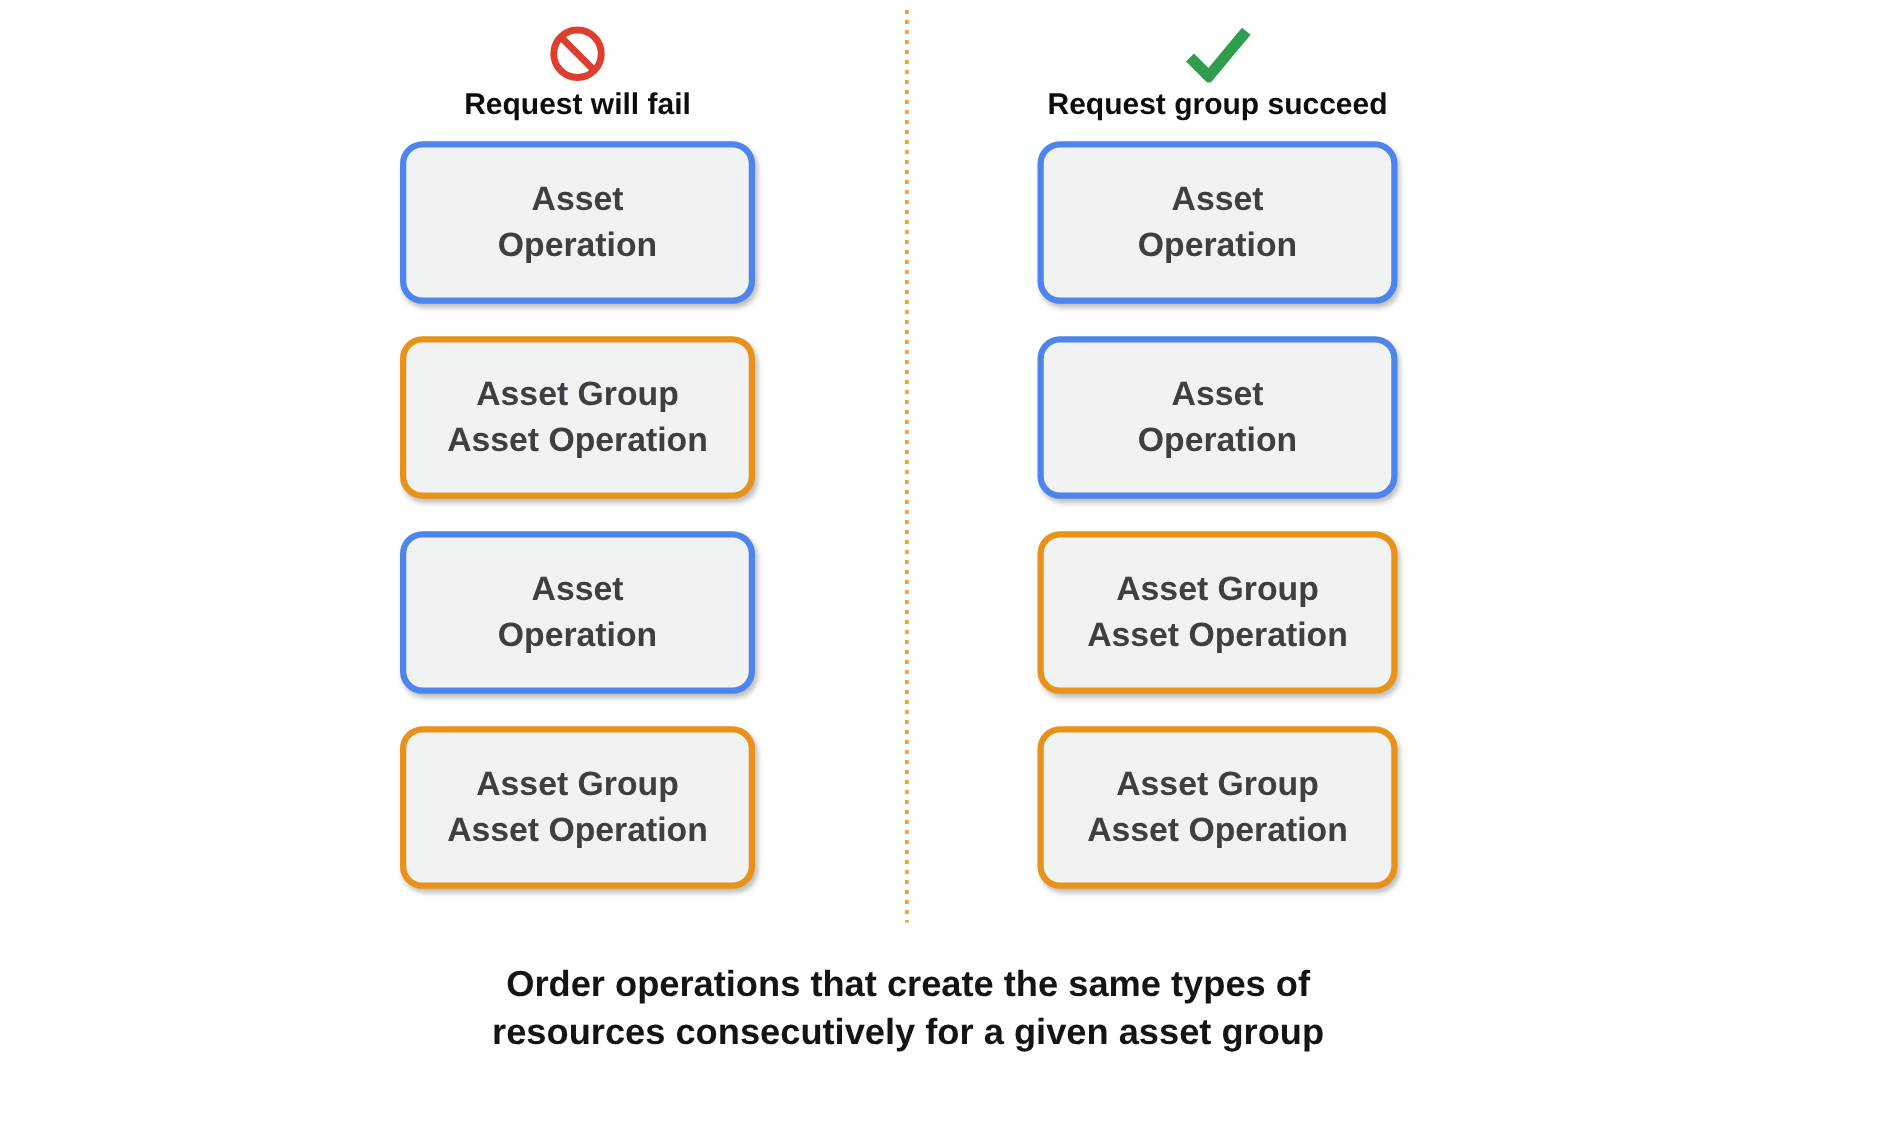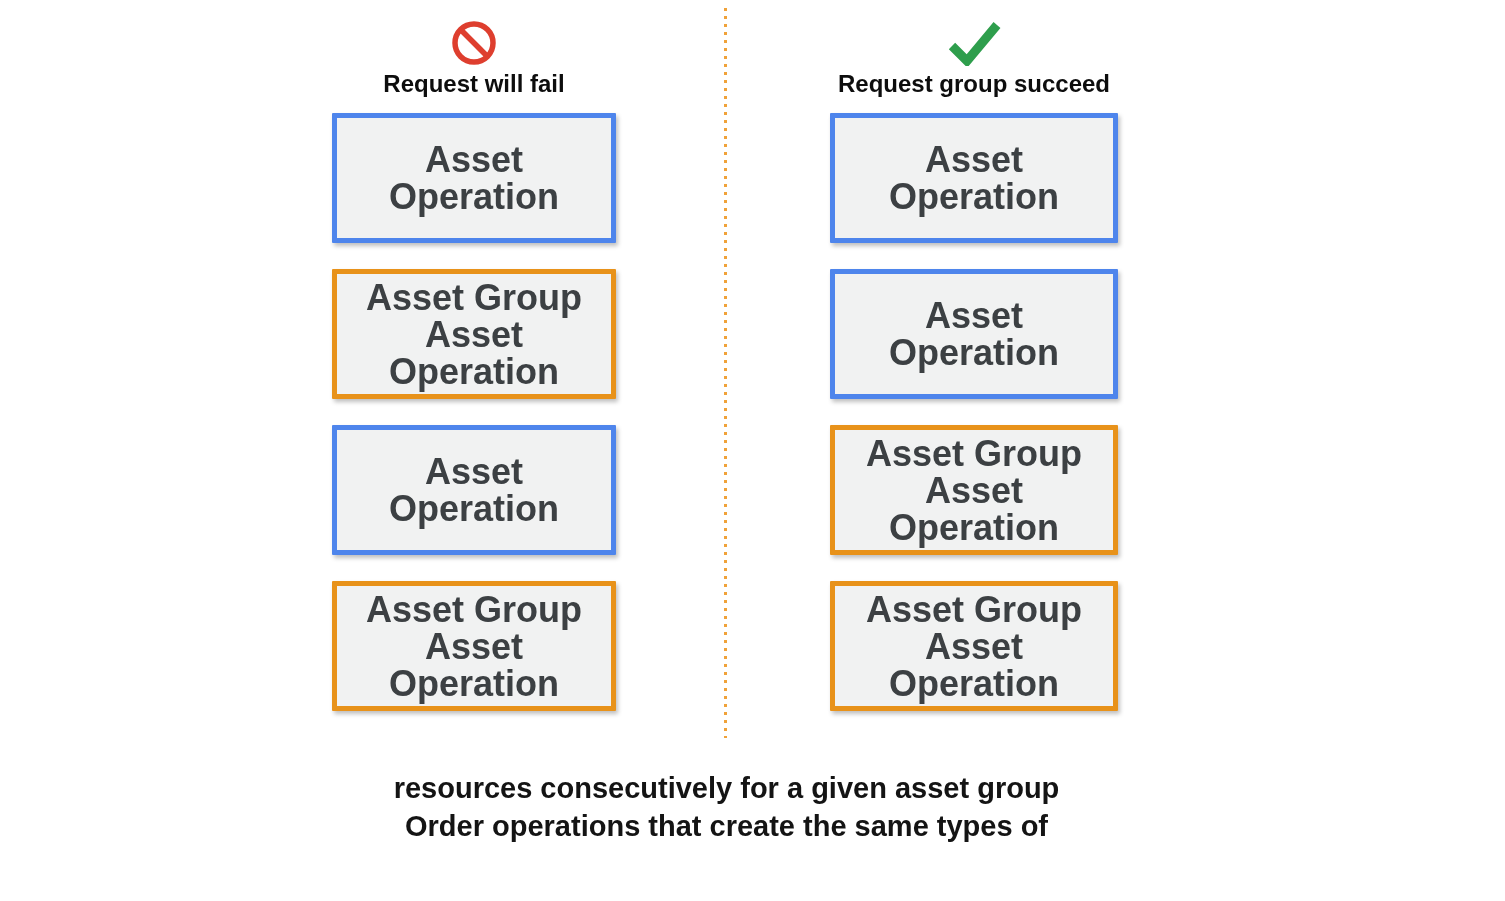--- a/index.html
+++ b/index.html
@@ -21,35 +21,35 @@
 
   .divider{
     position:absolute;left:724px;top:8px;width:3px;height:730px;
     background-image:repeating-linear-gradient(to bottom, var(--dot) 0 3px, transparent 3px 8px);
   }
 
   .column{
     position:absolute;top:0;
     display:flex;flex-direction:column;align-items:center;
   }
-  .col-fail{left:332px;width:284px;}
+  .col-fail{left:320px;width:284px;}
   .col-succeed{left:830px;width:288px;}
 
   .col-icon{height:46px;margin-top:20px;display:flex;align-items:center;justify-content:center;}
   .col-title{
     font-size:24px;font-weight:700;color:#0d0d0d;
     margin-top:4px;line-height:28px;white-space:nowrap;text-align:center;
   }
 
   .box{
     width:100%;height:130px;box-sizing:border-box;
-    border:5px solid var(--blue);border-radius:1px;
+    border:5px solid var(--blue);border-radius:18px;
     background:var(--boxbg);
     display:flex;flex-direction:column;align-items:center;justify-content:center;
-    font-size:36px;font-weight:700;color:var(--boxtext);line-height:37px;
+    font-size:27px;font-weight:700;color:var(--boxtext);line-height:37px;
     text-align:center;
     box-shadow:2px 3px 4px rgba(0,0,0,0.25);
     margin-bottom:26px;
   }
   .box.first{margin-top:15px;}
   .box.orange{border-color:var(--orange);}
 
   .caption{
     position:absolute;top:769px;left:0;width:1453px;
     text-align:center;font-size:29px;font-weight:700;color:#141414;
@@ -110,17 +110,17 @@
       <span>Asset Group</span>
       <span>Asset Operation</span>
     </div>
     <div class="box orange">
       <span>Asset Group</span>
       <span>Asset Operation</span>
     </div>
   </div>
 
   <div class="caption">
+    <div>Order operations that create the same types of</div>
     <div>resources consecutively for a given asset group</div>
-    <div>Order operations that create the same types of</div>
   </div>
 
 </div>
 
 </body></html>

